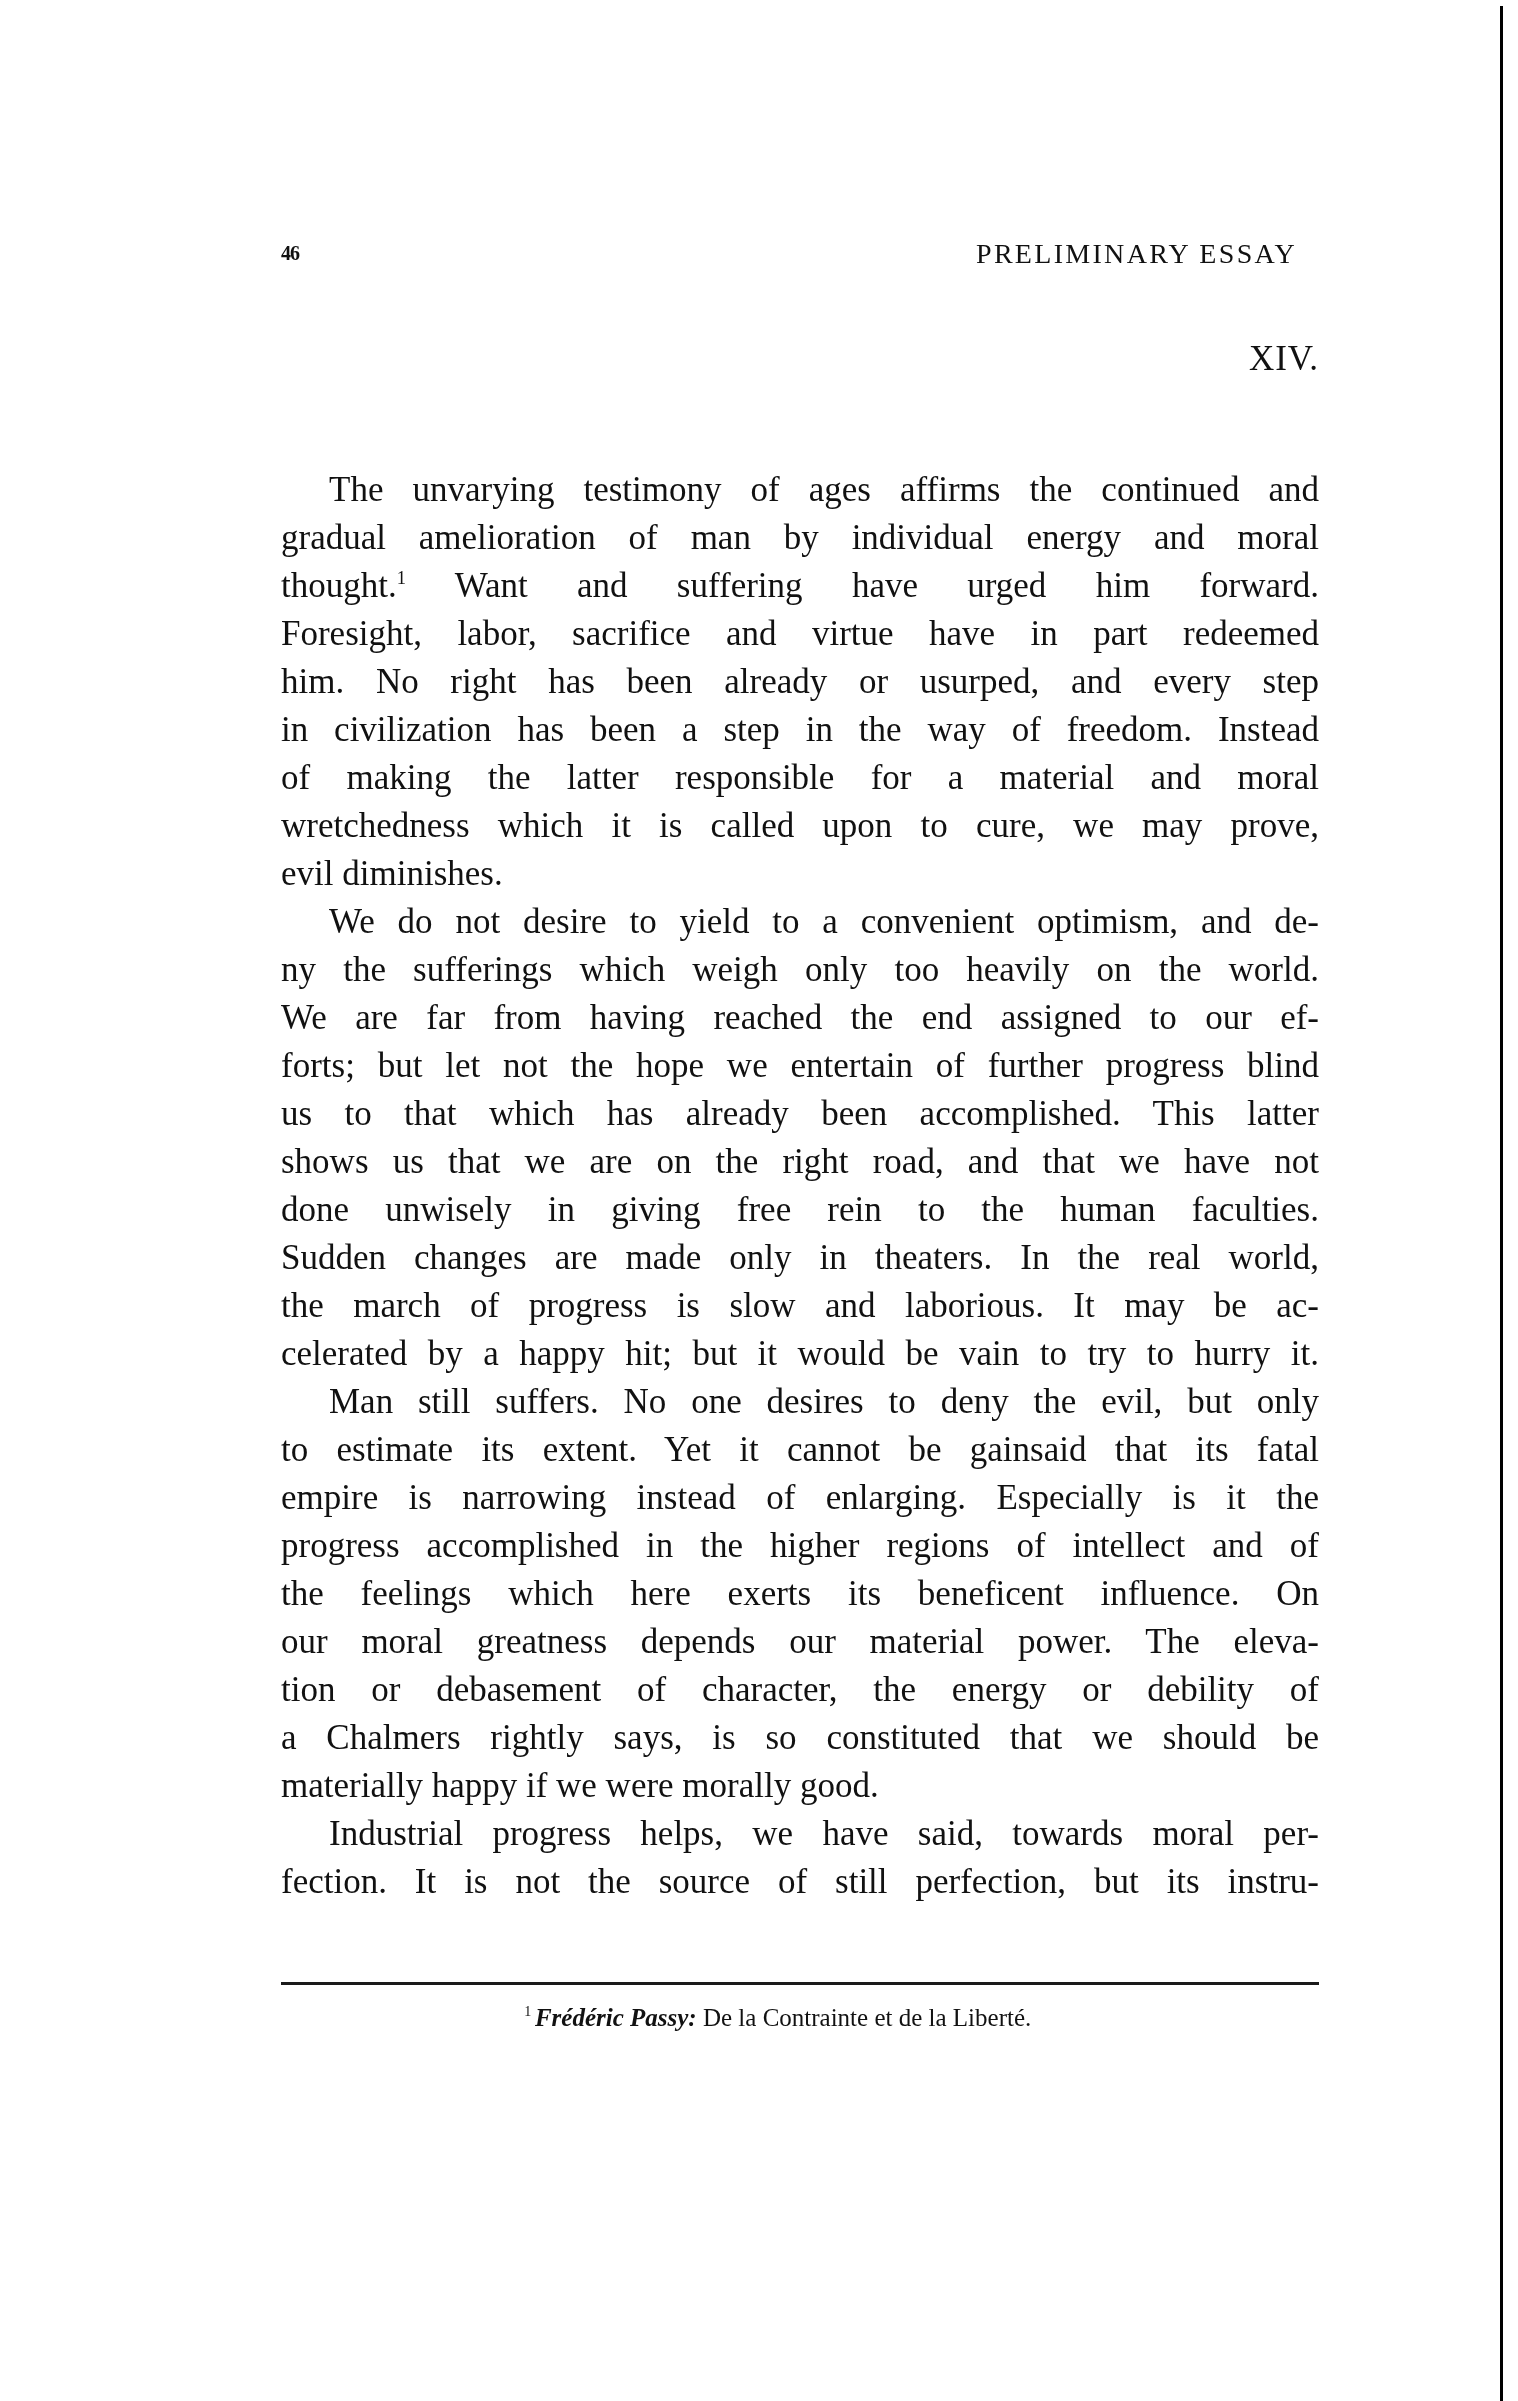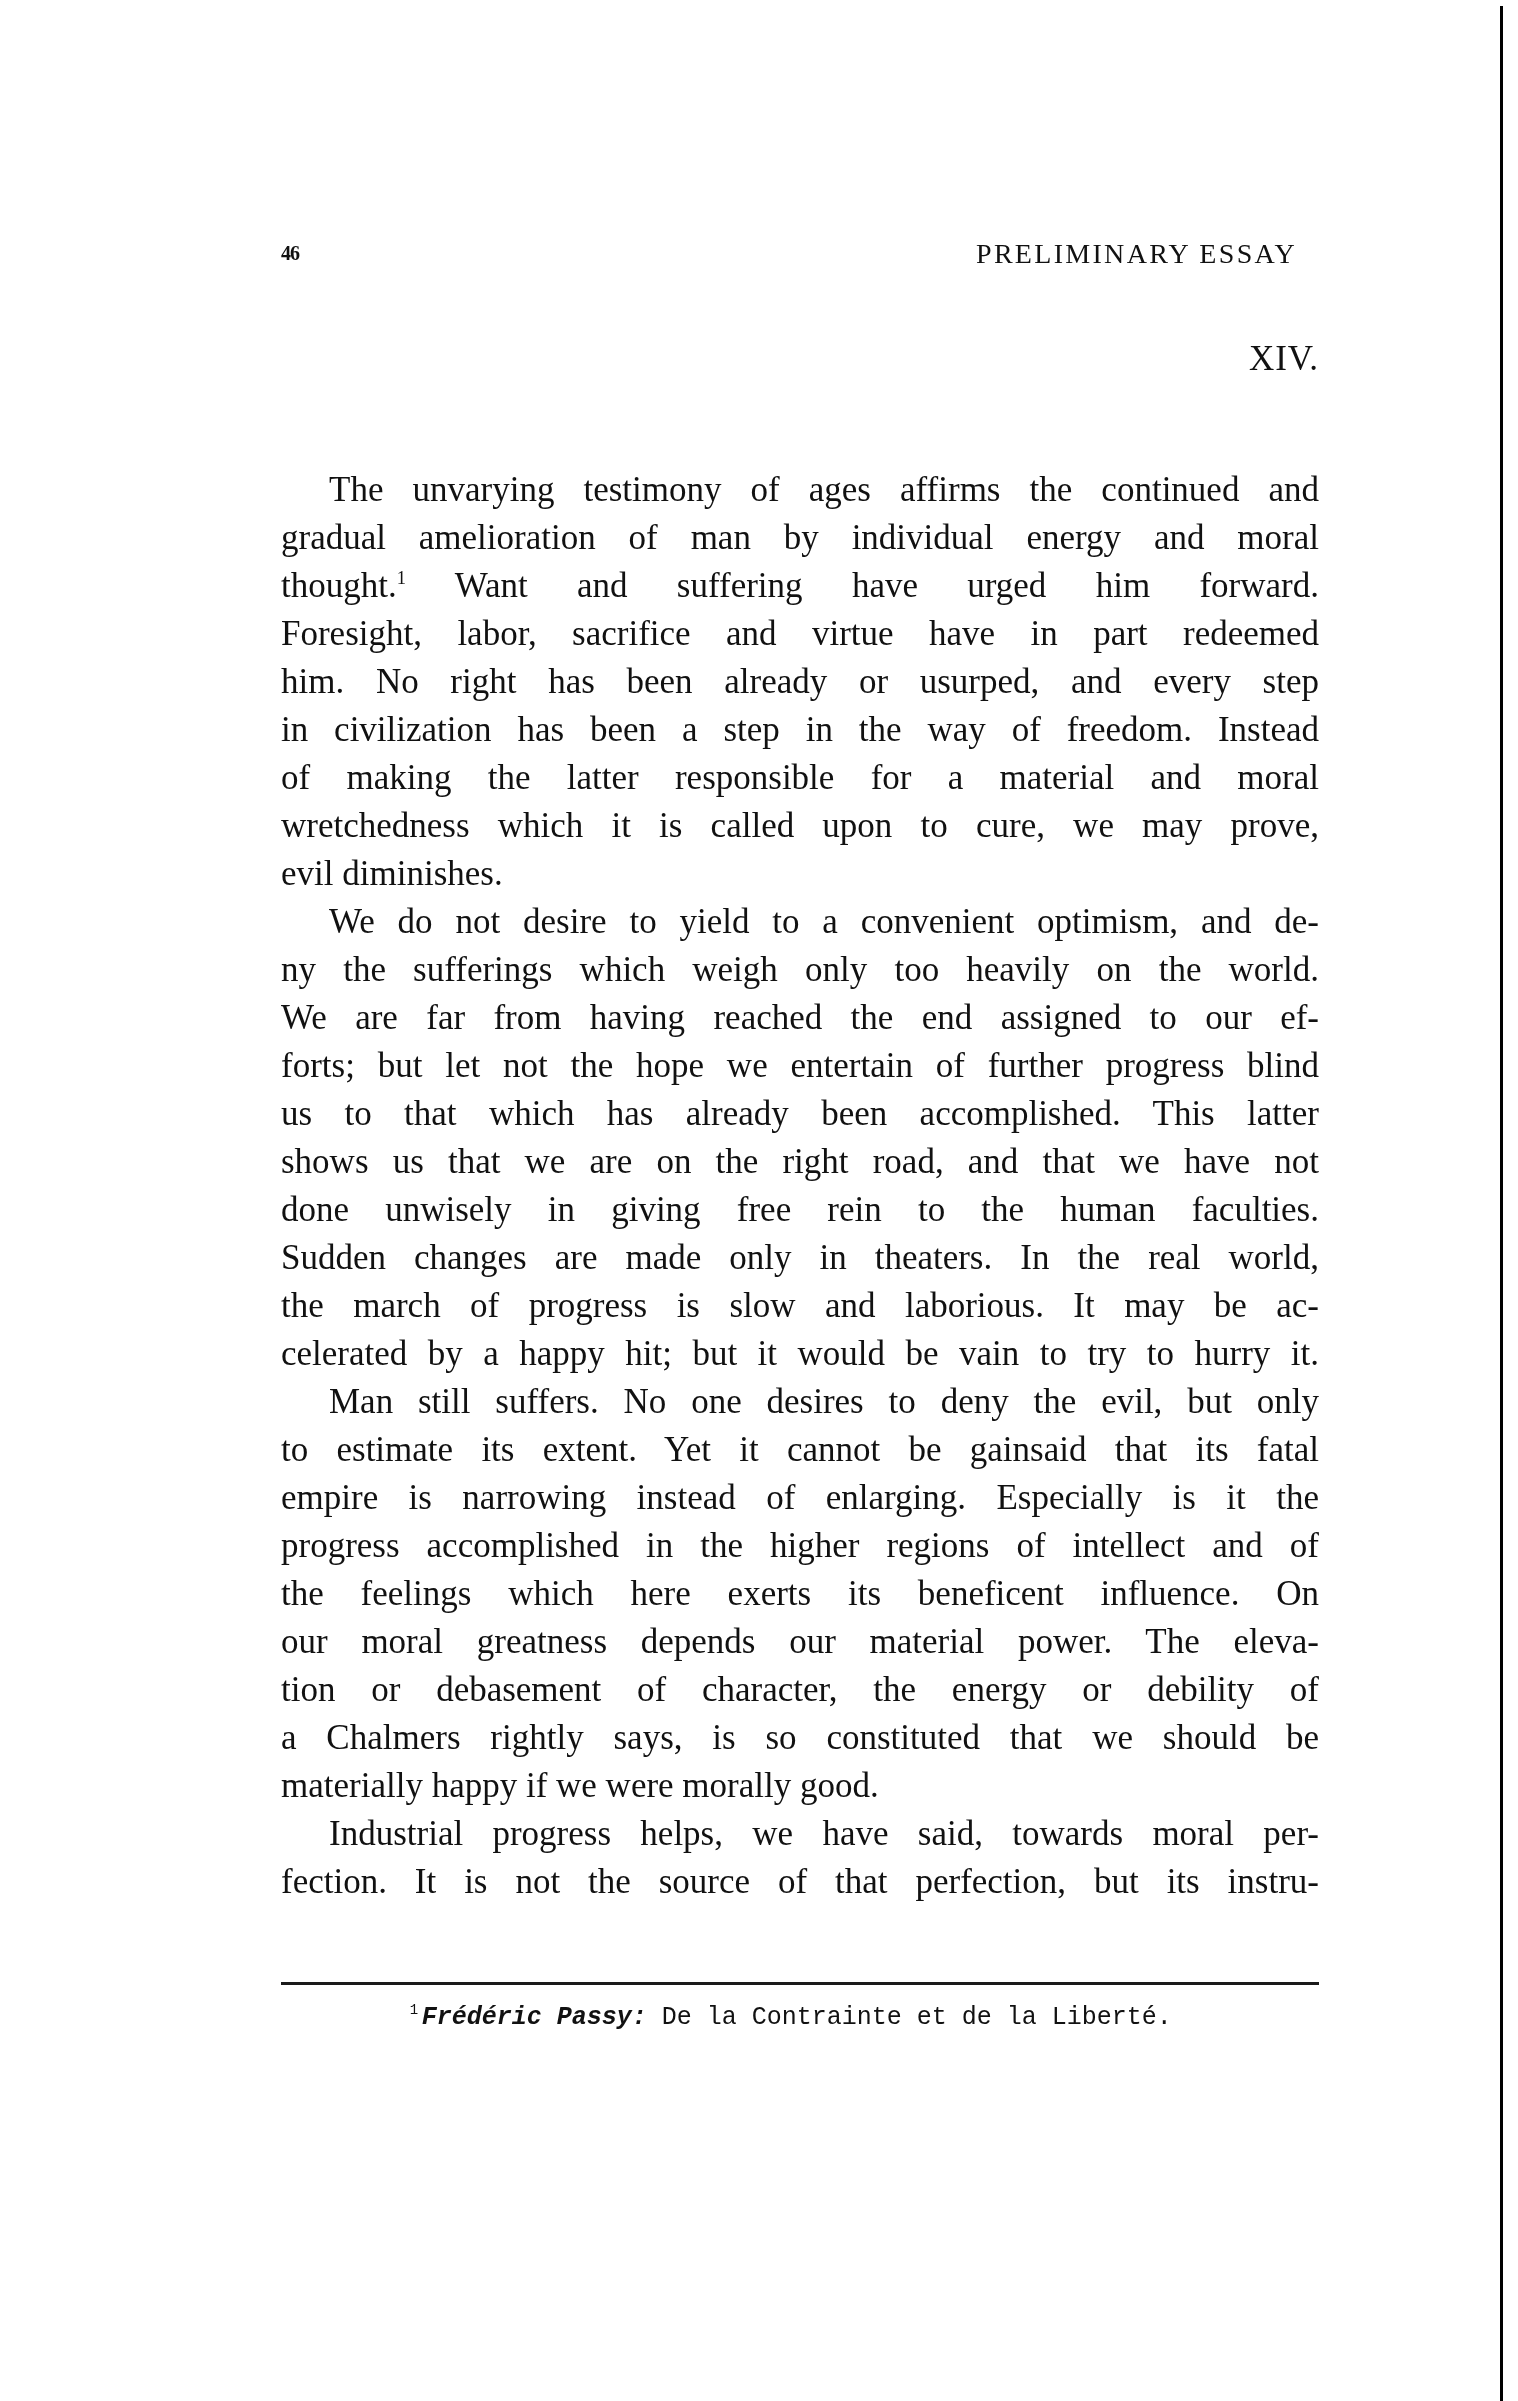--- a/index.html
+++ b/index.html
@@ -93,29 +93,28 @@
   .footnote-rule {
     position: absolute;
     left: 281px;
     top: 1982px;
     width: 1038px;
     height: 2.8px;
     background: #1a1a1a;
   }
   .footnote {
     position: absolute;
-    left: 281px;
+    left: 268px;
     top: 1999px;
     width: 1038px;
     text-align: center;
     font-size: 25px;
     line-height: 37px;
     padding-right: 18.5px;
     box-sizing: border-box;
-    font-family: Liberation Mono, monospace;
   }
   .footnote sup {
     font-size: 14px;
     vertical-align: 10.2px;
     line-height: 0;
     margin-right: 3.7px;
   }
   .footnote .fn-author {
     font-style: italic;
     font-weight: bold;
@@ -156,21 +155,21 @@
     <div class="line indent"><span>Man still suffers.  No one desires to deny the evil, but only</span></div>
     <div class="line"><span>to estimate its extent.  Yet it cannot be gainsaid that its fatal</span></div>
     <div class="line"><span>empire is narrowing instead of enlarging.  Especially is it the</span></div>
     <div class="line"><span>progress accomplished in the higher regions of intellect and of</span></div>
     <div class="line"><span>the feelings which here exerts its beneficent influence.  On</span></div>
     <div class="line"><span>our moral greatness depends our material power.  The eleva-</span></div>
     <div class="line"><span>tion or debasement of character, the energy or debility of</span></div>
     <div class="line"><span>a Chalmers rightly says, is so constituted that we should be</span></div>
     <div class="line last"><span>materially happy if we were morally good.</span></div>
     <div class="line indent"><span>Industrial progress helps, we have said, towards moral per-</span></div>
-    <div class="line"><span>fection.  It is not the source of that perfection, but its instru-</span></div>
+    <div class="line"><span>fection.  It is not the source of still perfection, but its instru-</span></div>
   </div>
 
 <div class="footnote-rule"></div>
 
 <div class="footnote">
   <sup>1</sup><span class="fn-author">Frédéric Passy:</span> <span>De la Contrainte et de la Liberté.</span>
 </div>
 
 
 </body></html>

